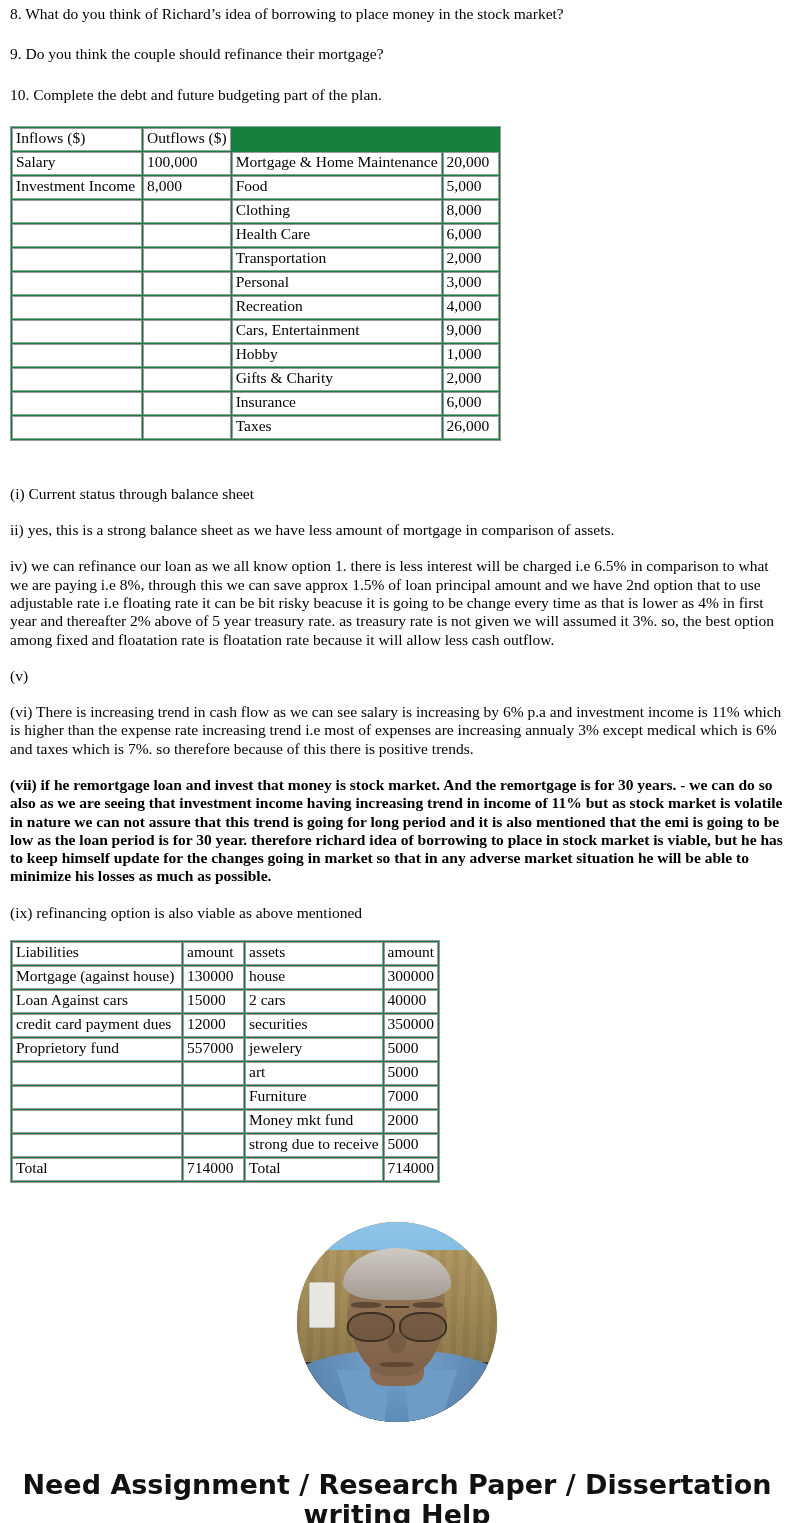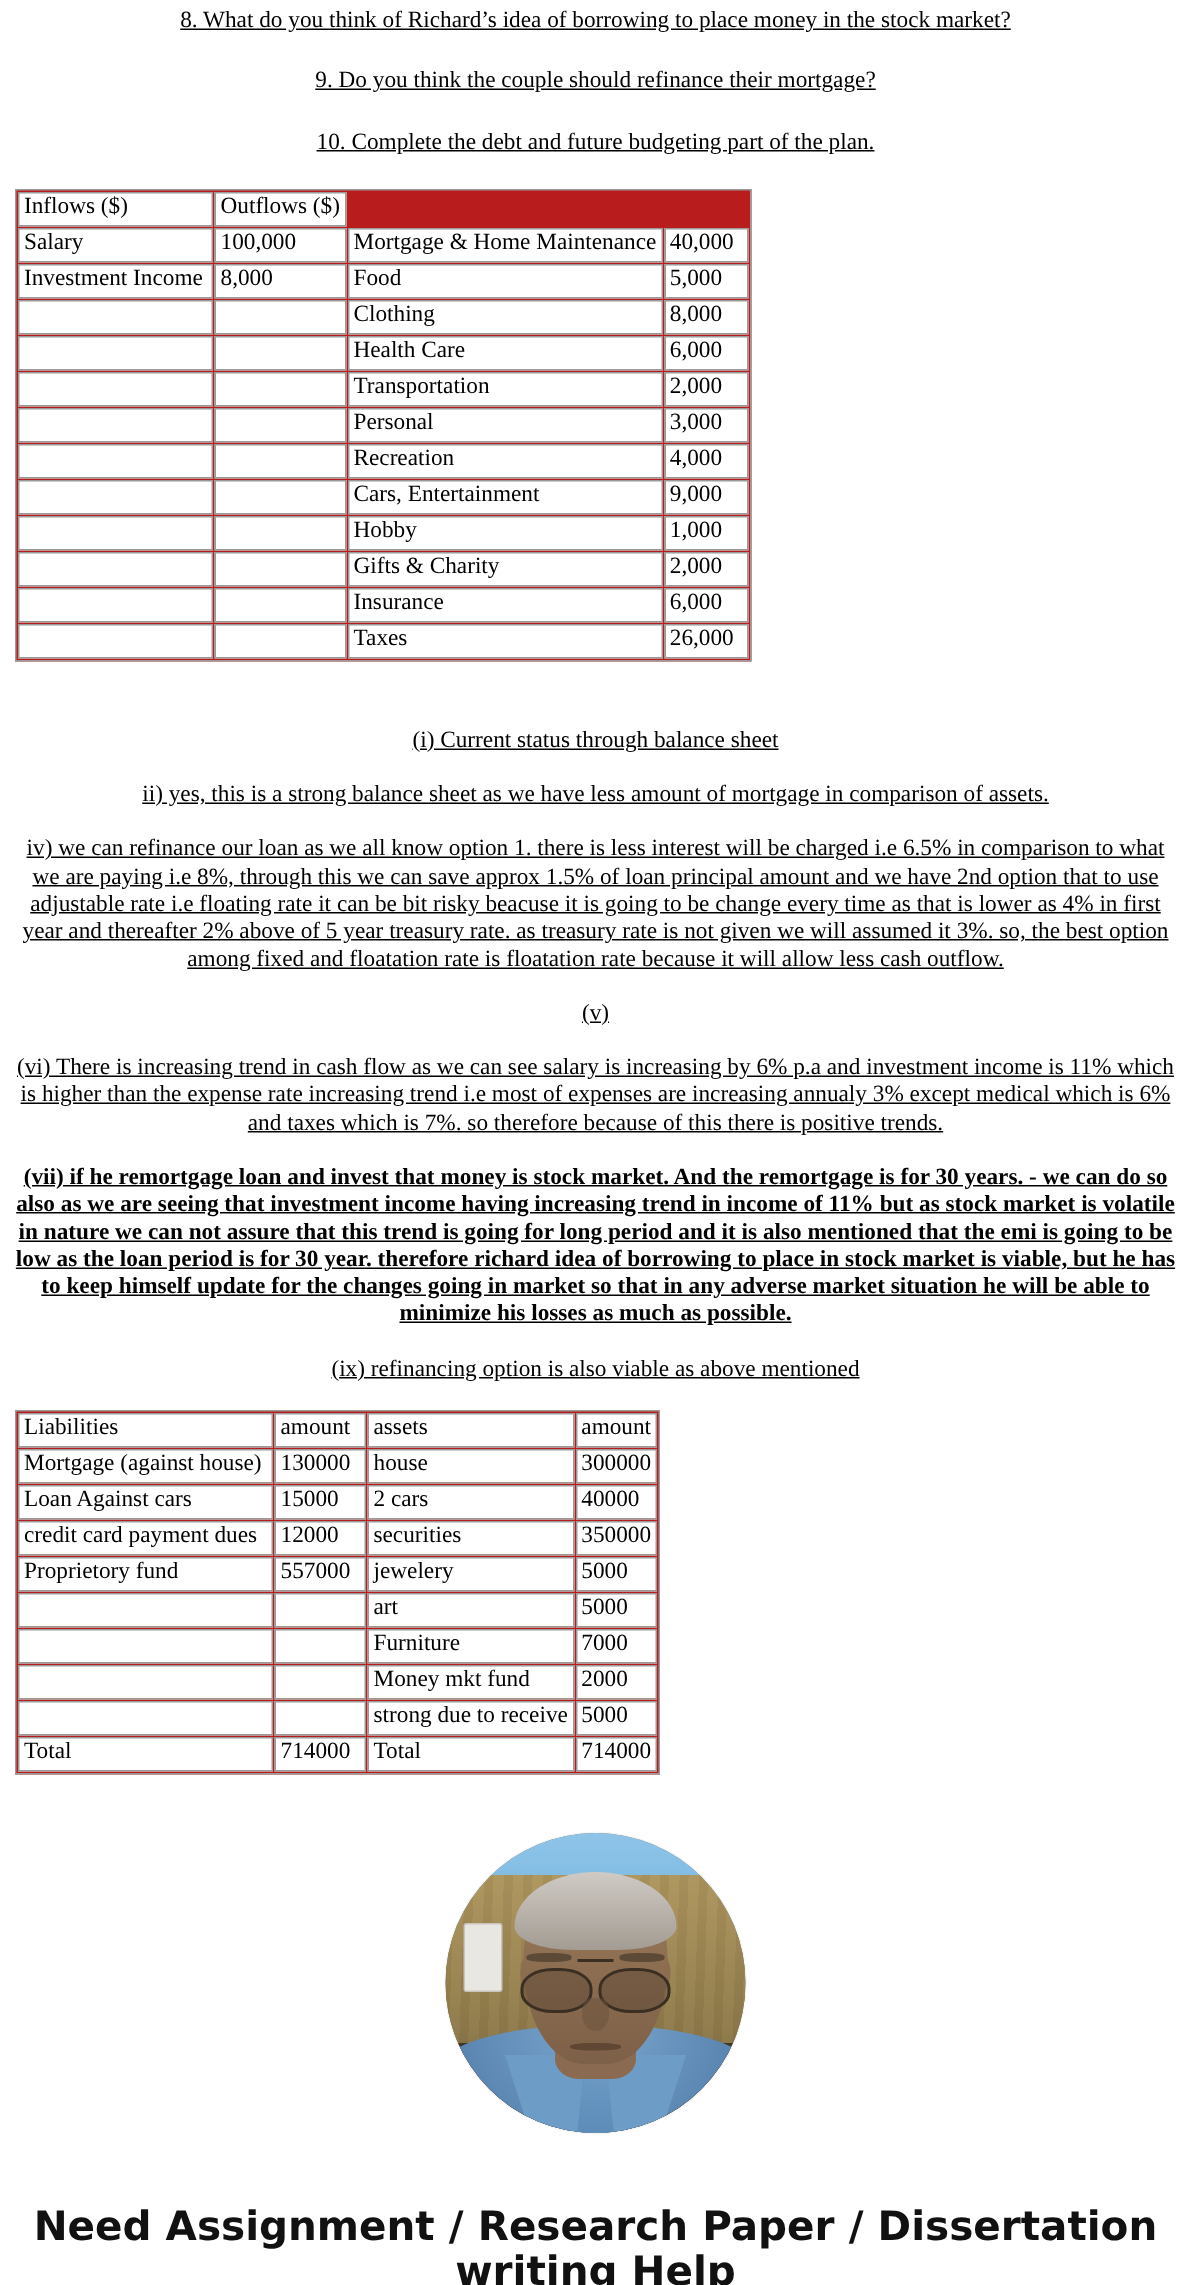--- a/index.html
+++ b/index.html
@@ -22,32 +22,31 @@
     box-sizing: border-box;
   }
   
   p.q, p.para {
     font-family: "Liberation Serif", "DejaVu Serif", serif;
     font-size: 15.5px;
     line-height: 1.18;
     margin: 0 0 0 0;
     padding: 0 10px 0 10px;
     color: #000;
-    text-align: center;
-    text-decoration: underline;
+    text-align: left;
   }
   .q-list { margin-top: 5px; }
   .q-list p.q { margin-bottom: 22px; }
 
   
   table.doc-table {
     border-collapse: separate;
     border-spacing: 1px;
     border: 1px solid #9a9a9a;
-    background: #b91c1c;
+    background: #15803d;
     margin: 0 0 0 10px;
     font-family: "Liberation Serif", "DejaVu Serif", serif;
     font-size: 15.5px;
     line-height: 1.08;
   }
   table.doc-table td {
     border: 1px solid #9a9a9a;
     padding: 1px 3px 2px 3px;
     vertical-align: top;
     background: #ffffff;
@@ -285,21 +284,21 @@
     <tbody>
       <tr class="hdr">
         <td class="h1">Inflows ($)</td>
         <td class="h2">Outflows ($)</td>
         <td class="spacer" colspan="2"></td>
       </tr>
       <tr>
         <td class="c1">Salary</td>
         <td class="c2">100,000</td>
         <td class="c3">Mortgage &amp; Home Maintenance</td>
-        <td class="c4">40,000</td>
+        <td class="c4">20,000</td>
       </tr>
       <tr>
         <td class="c1">Investment Income</td>
         <td class="c2">8,000</td>
         <td class="c3">Food</td>
         <td class="c4">5,000</td>
       </tr>
       <tr>
         <td class="c1 empty">&nbsp;</td>
         <td class="c2 empty">&nbsp;</td>

